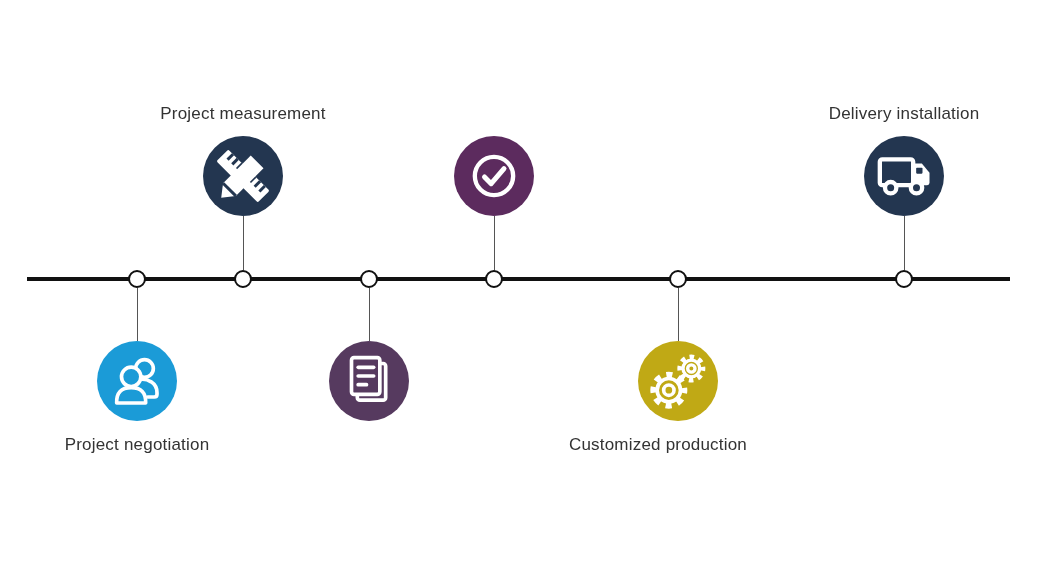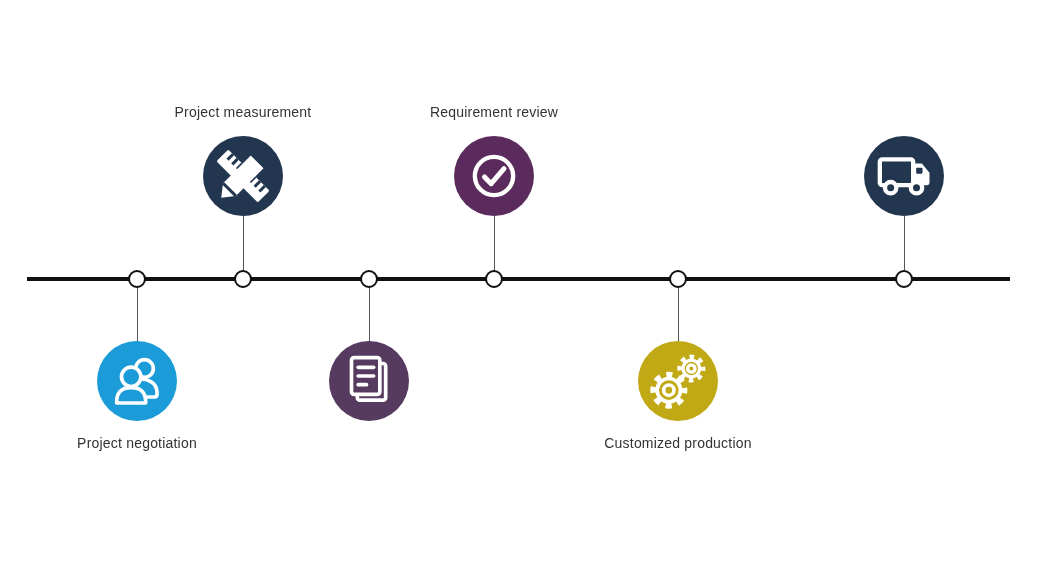--- a/index.html
+++ b/index.html
@@ -46,21 +46,21 @@
     width: 80px;
     height: 80px;
   }
   .badge.above { top: 136px; }
   .badge.below { top: 341px; }
 
   .step-label {
     position: absolute;
     width: 300px;
     text-align: center;
-    font-size: 14px;
+    font-size: 17px;
     color: #333333;
     letter-spacing: 0.2px;
   }
   .step-label.above { top: 104px; }
   .step-label.below { top: 435px; }
 
   svg .outline { fill: none; stroke: #ffffff; }
 </style>
 </head>
 <body>
@@ -121,40 +121,40 @@
       <rect class="outline" x="17" y="13.5" width="17" height="22" rx="1.5" stroke-width="2.2"></rect>
       <rect x="13.5" y="10" width="17" height="22" rx="1.5" stroke-width="2.2" stroke="#ffffff" fill="#563a5f"></rect>
       <g stroke="#ffffff" stroke-width="2.2" stroke-linecap="round">
         <line x1="17.5" y1="15.8" x2="26.8" y2="15.8"></line>
         <line x1="17.5" y1="21" x2="26.8" y2="21"></line>
         <line x1="17.5" y1="26.2" x2="22.5" y2="26.2"></line>
       </g>
     </g>
   </svg>
 
-  <div class="step-label above" style="left:344px">Requirement review</div>
   <svg class="badge above" style="left:454px" viewBox="0 0 48 48">
     <circle cx="24" cy="24" r="24" fill="#5c2b5e"></circle>
     <circle class="outline" cx="24" cy="24" r="11.5" stroke-width="2.6"></circle>
     <polyline class="outline" points="18.3,24.6 22.3,28.6 30,19.6" stroke-width="3" stroke-linecap="round" stroke-linejoin="round"></polyline>
   </svg>
 
-  <div class="step-label below" style="left:528px">Customized production</div>
+  <div class="step-label below" style="left:508px">Customized production</div>
   <svg class="badge below" style="left:638px" viewBox="0 0 48 48">
     <circle cx="24" cy="24" r="24" fill="#c0a915"></circle>
     <g class="outline">
       <circle cx="18.5" cy="29.5" r="8.8" stroke-width="4.6" stroke-dasharray="3.46 3.45" stroke-dashoffset="1.7"></circle>
       <circle cx="18.5" cy="29.5" r="7" stroke-width="2.2"></circle>
       <circle cx="18.5" cy="29.5" r="3.1" stroke-width="2.2"></circle>
       <circle cx="32" cy="16.5" r="6.4" stroke-width="4" stroke-dasharray="2.5 2.53" stroke-dashoffset="1.2"></circle>
       <circle cx="32" cy="16.5" r="5" stroke-width="2"></circle>
       <circle cx="32" cy="16.5" r="2.2" stroke-width="2"></circle>
     </g>
   </svg>
 
+  <div class="step-label above" style="left:754px">Delivery installation</div>
   <svg class="badge above" style="left:864px" viewBox="0 0 48 48">
     <circle cx="24" cy="24" r="24" fill="#233650"></circle>
     <g>
       <rect class="outline" x="9.5" y="14" width="20" height="15.5" rx="1.5" stroke-width="2.6"></rect>
       <path d="M29.5,16.5 h5.2 l4.6,5.6 v6 q0,1.4 -1.4,1.4 h-8.4 z" fill="#ffffff"></path>
       <rect x="31.3" y="19" width="3.8" height="3.6" rx="0.5" fill="#233650"></rect>
       <circle cx="16" cy="31" r="3.4" stroke="#ffffff" stroke-width="2.6" fill="#233650"></circle>
       <circle cx="31.5" cy="31" r="3.4" stroke="#ffffff" stroke-width="2.6" fill="#233650"></circle>
     </g>
   </svg>

